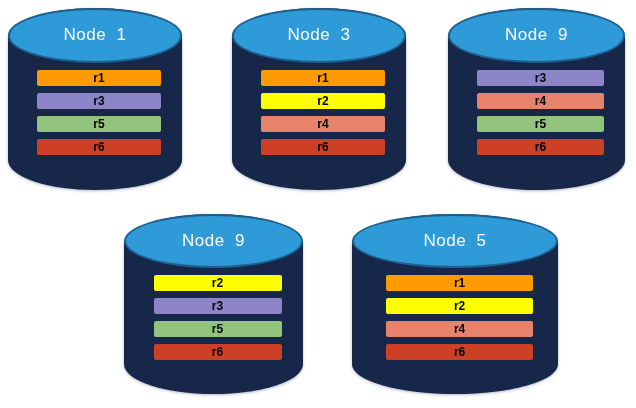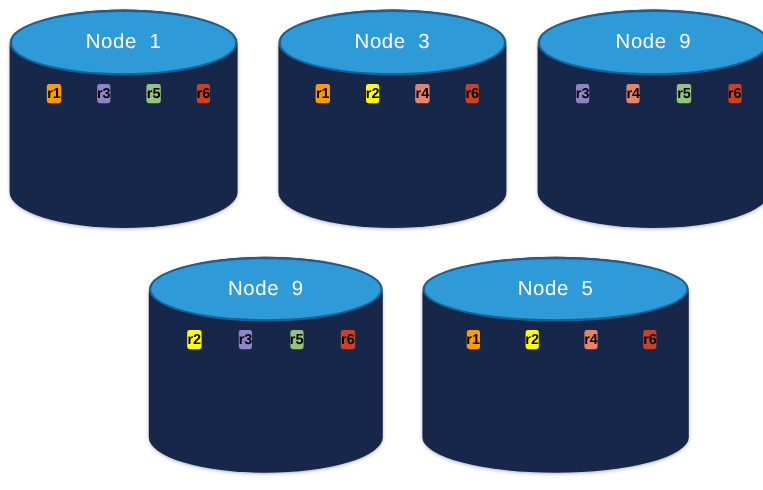--- a/index.html
+++ b/index.html
@@ -15,21 +15,20 @@
   }
   #canvas {
     position: relative;
     width: 636px;
     height: 408px;
   }
 
   
   .node {
     position: absolute;
-    padding-left: 16px;
   }
   .cyl-body {
     position: absolute;
     left: 0;
     top: 0;
     width: 100%;
     height: 100%;
     background: #17274a;
     border-radius: 50% / 16.5%;
     box-shadow: 0 1px 3px rgba(90,100,130,0.45);
@@ -63,22 +62,21 @@
   }
 
   
   .shards {
     position: absolute;
     left: 16.5%;
     right: 12%;
     top: 34%;
     z-index: 2;
     display: flex;
-    flex-direction: row;
-    justify-content: space-between;
+    flex-direction: column;
   }
   .shard {
     height: 16px;
     margin-bottom: 7px;
     border-radius: 2px;
     display: flex;
     align-items: center;
     justify-content: center;
     color: #000000;
     font-size: 12px;

